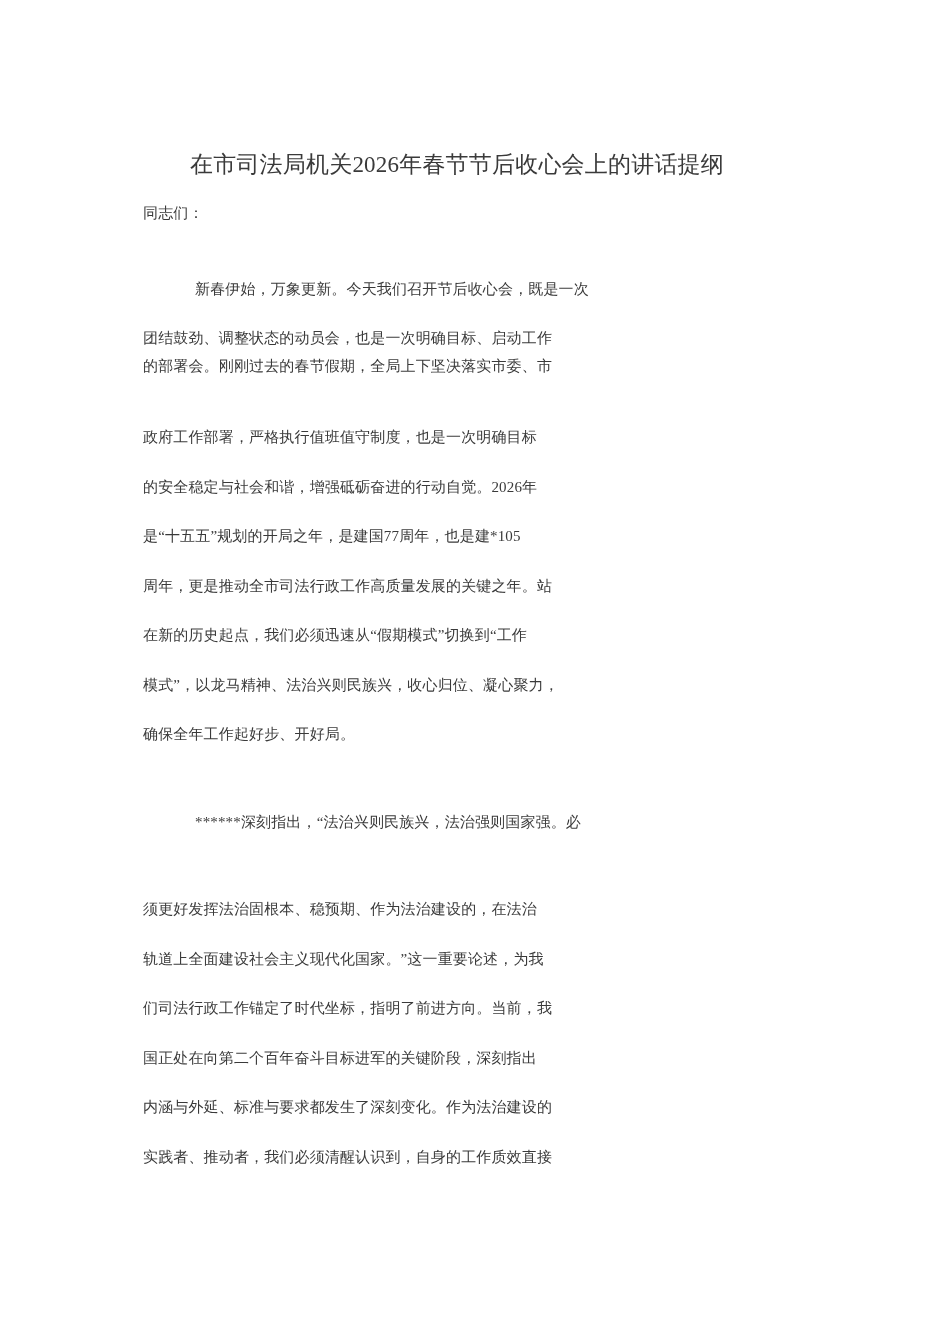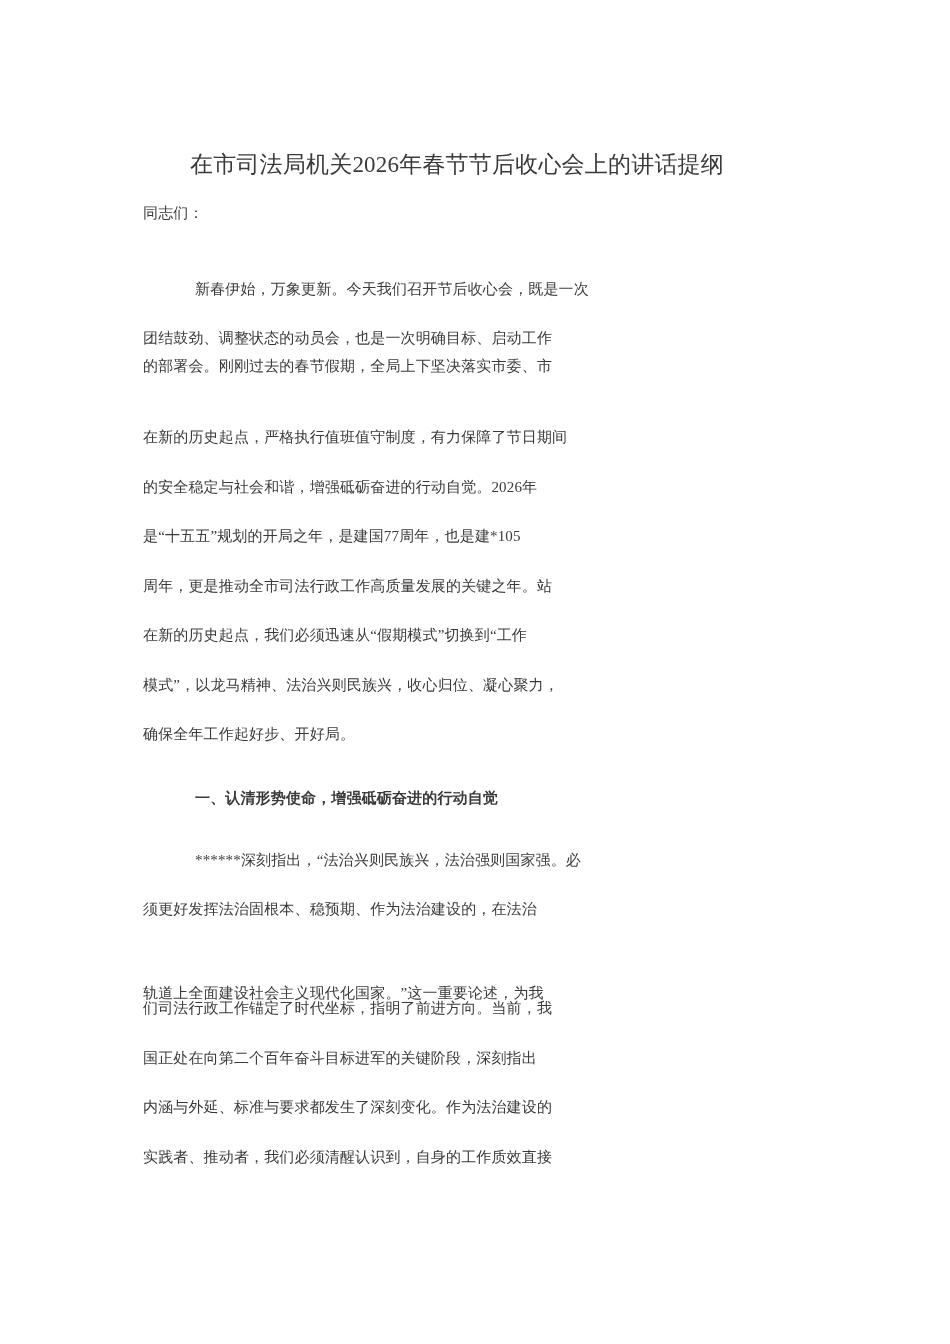--- a/index.html
+++ b/index.html
@@ -17,33 +17,32 @@
 <body>
 
 <div class="page">
   <div class="title">在市司法局机关2026年春节节后收心会上的讲话提纲</div>
   <div class="line" style="top:196px">同志们：</div>
 
   <div>
     <div class="line indent" style="top:272px">新春伊始，万象更新。今天我们召开节后收心会，既是一次</div>
     <div class="line" style="top:321px">团结鼓劲、调整状态的动员会，也是一次明确目标、启动工作</div>
     <div class="line" style="top:349px">的部署会。刚刚过去的春节假期，全局上下坚决落实市委、市</div>
-    <div class="line" style="top:420px">在新的历史起点，严格执行值班值守制度，有力保障了节日期间</div>
+    <div class="line" style="top:420px">政府工作部署，严格执行值班值守制度，也是一次明确目标</div>
     <div class="line" style="top:470px">的安全稳定与社会和谐，增强砥砺奋进的行动自觉。2026年</div>
     <div class="line" style="top:519px">是“十五五”规划的开局之年，是建国77周年，也是建*105</div>
     <div class="line" style="top:569px">周年，更是推动全市司法行政工作高质量发展的关键之年。站</div>
     <div class="line" style="top:618px">在新的历史起点，我们必须迅速从“假期模式”切换到“工作</div>
     <div class="line" style="top:668px">模式”，以龙马精神、法治兴则民族兴，收心归位、凝心聚力，</div>
     <div class="line" style="top:717px">确保全年工作起好步、开好局。</div>
   </div>
 
-  <div class="line indent bold" style="top:781px">一、认清形势使命，增强砥砺奋进的行动自觉</div>
 
   <div>
-    <div class="line indent" style="top:843px">******深刻指出，“法治兴则民族兴，法治强则国家强。必</div>
+    <div class="line indent" style="top:805px">******深刻指出，“法治兴则民族兴，法治强则国家强。必</div>
     <div class="line" style="top:892px">须更好发挥法治固根本、稳预期、作为法治建设的，在法治</div>
-    <div class="line" style="top:976px">轨道上全面建设社会主义现代化国家。”这一重要论述，为我</div>
+    <div class="line" style="top:942px">轨道上全面建设社会主义现代化国家。”这一重要论述，为我</div>
     <div class="line" style="top:991px">们司法行政工作锚定了时代坐标，指明了前进方向。当前，我</div>
     <div class="line" style="top:1041px">国正处在向第二个百年奋斗目标进军的关键阶段，深刻指出</div>
     <div class="line" style="top:1090px">内涵与外延、标准与要求都发生了深刻变化。作为法治建设的</div>
     <div class="line" style="top:1140px">实践者、推动者，我们必须清醒认识到，自身的工作质效直接</div>
   </div>
 </div>
 
 </body></html>

